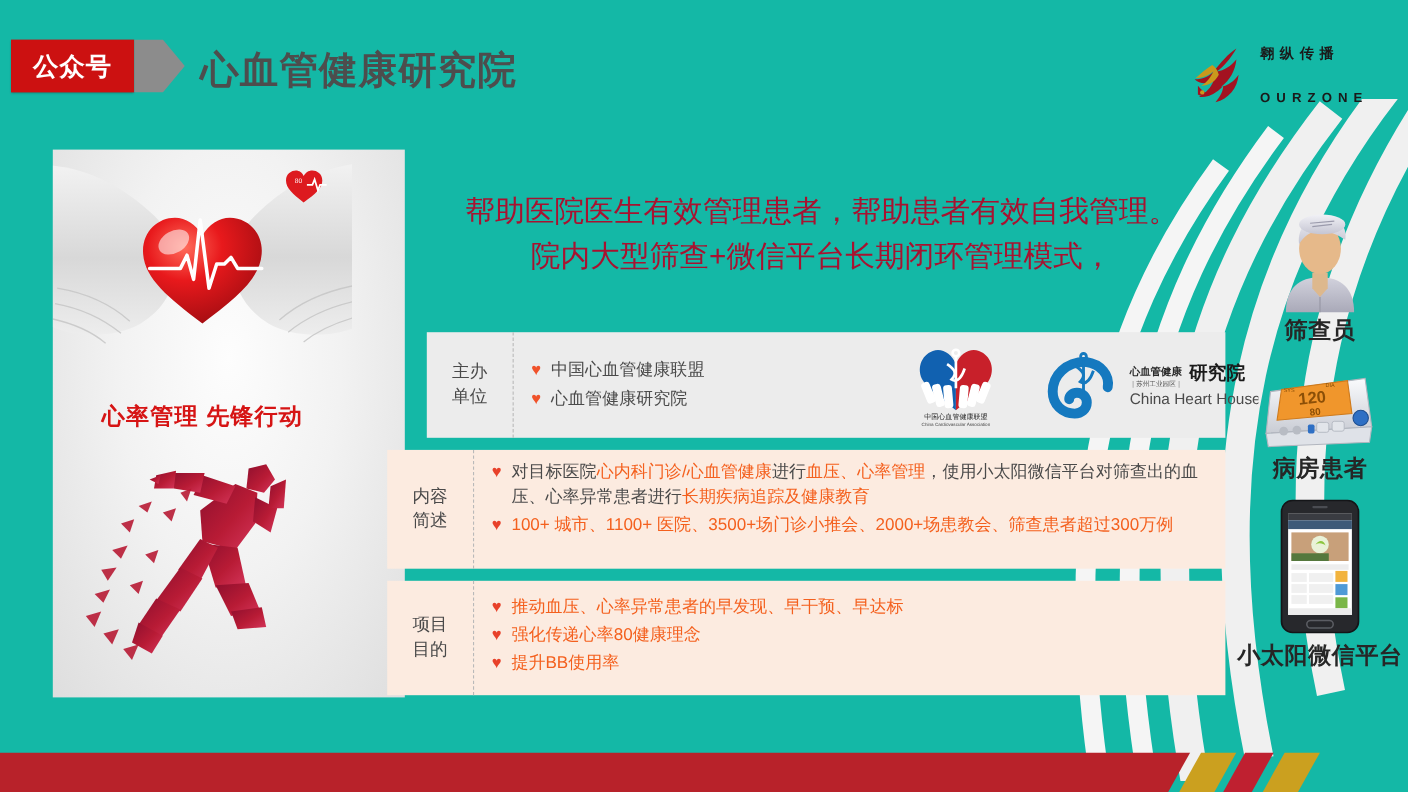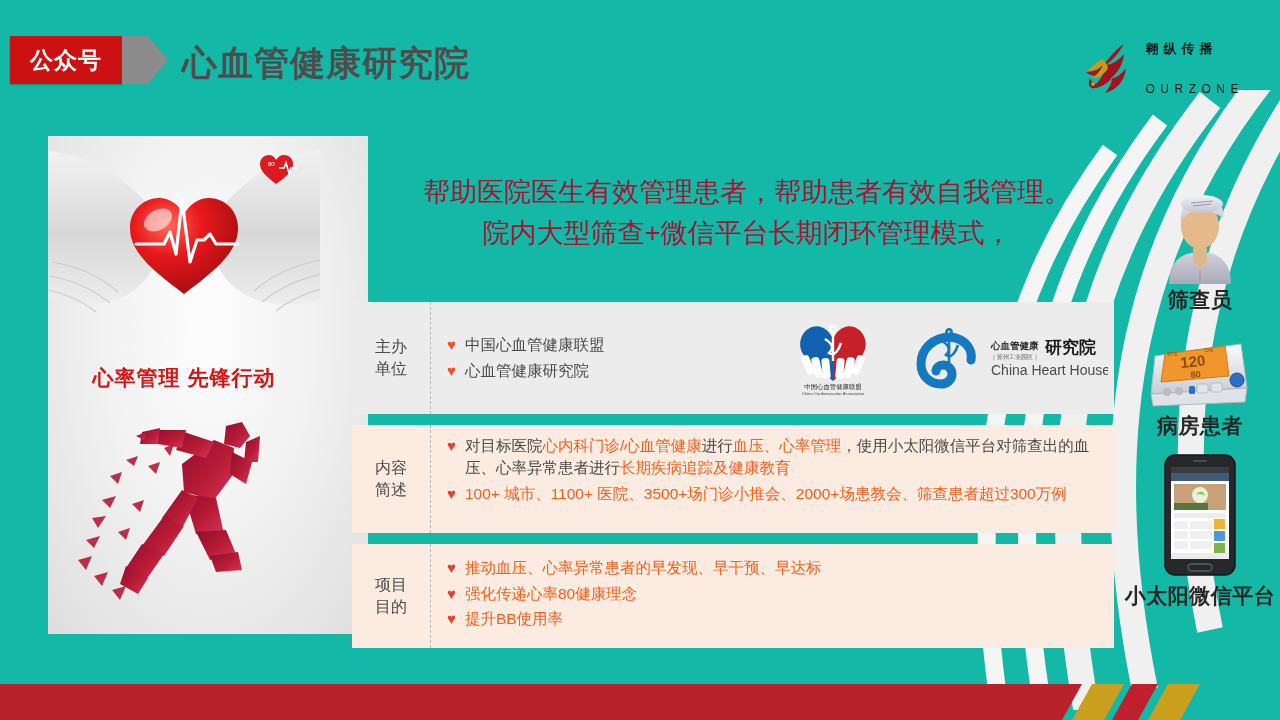--- a/index.html
+++ b/index.html
@@ -28,21 +28,21 @@
   .header-title{
     position:absolute;left:182px;top:40px;
     font-size:35px;font-weight:bold;color:#4d4d4d;letter-spacing:1px;
     white-space:nowrap;
   }
 
   .brand{position:absolute;right:36px;top:40px;display:flex;align-items:center;gap:8px;}
   .brand-mark{width:58px;height:58px;flex:none;}
   .brand-text{display:flex;flex-direction:column;justify-content:center;line-height:1.1;gap:24px;}
   .brand-cn{font-size:13px;font-weight:bold;color:#1a1a1a;letter-spacing:5px;}
-  .brand-en{font-size:12px;font-weight:normal;color:#1a1a1a;letter-spacing:5.5px;margin-top:3px;}
+  .brand-en{font-size:12px;font-weight:bold;color:#1a1a1a;letter-spacing:5.5px;margin-top:3px;}
 
   
   .poster{
     position:absolute;left:48px;top:136px;width:320px;height:498px;
     background:radial-gradient(ellipse at 50% 38%, #fdfdfd 0%, #f2f2f2 45%, #dedede 100%);
     overflow:hidden;
   }
   .poster-top{position:relative;height:250px;}
   .hands{position:absolute;left:0;top:6px;width:272px;height:200px;}
   .hands svg{display:block;}
@@ -73,21 +73,21 @@
   .row-body{flex:1;padding:10px 14px 10px 16px;position:relative;}
   .bullet-line{display:flex;gap:9px;align-items:flex-start;font-size:15.5px;line-height:1.45;}
   .bullet-line + .bullet-line{margin-top:3px;}
   .heart{color:#f0522a;font-size:15px;line-height:1.5;flex:none;}
   .heart.red{color:#e8412a;}
   .txt-dark{color:#4a4a4a;}
   .txt-orange{color:#f4601e;}
   .txt-block{flex:1;}
 
   
-  .row1{height:112px;}
+  .row1{height:96px;margin-left:36px;}
   .row1 .row-body{display:flex;align-items:center;}
   .row1-list{flex:none;width:330px;}
   .row1-logos{flex:1;display:flex;align-items:center;gap:34px;padding-left:10px;}
   .logo-cca{width:92px;height:78px;}
   .logo-chh{width:195px;height:62px;}
 
   .row2{min-height:108px;}
   .row3{min-height:104px;}
   .row3 .row-body{padding-top:13px;}
 

